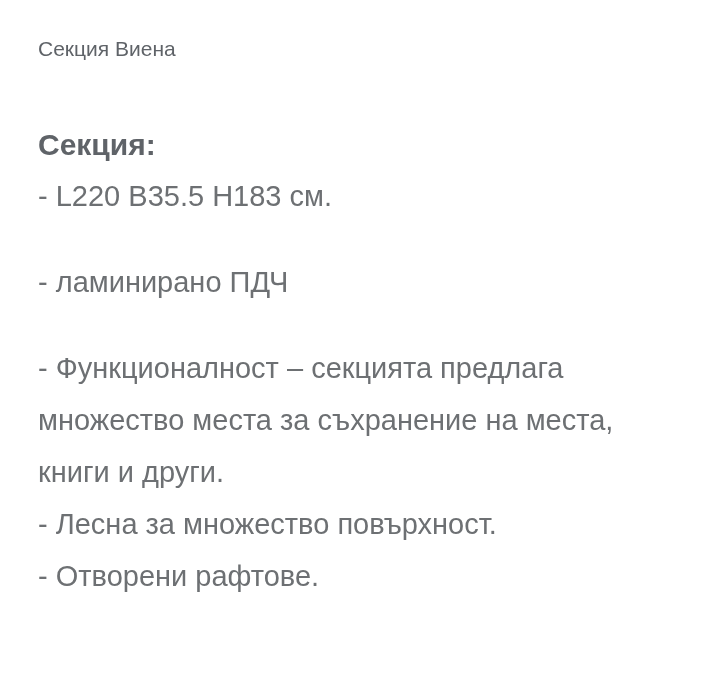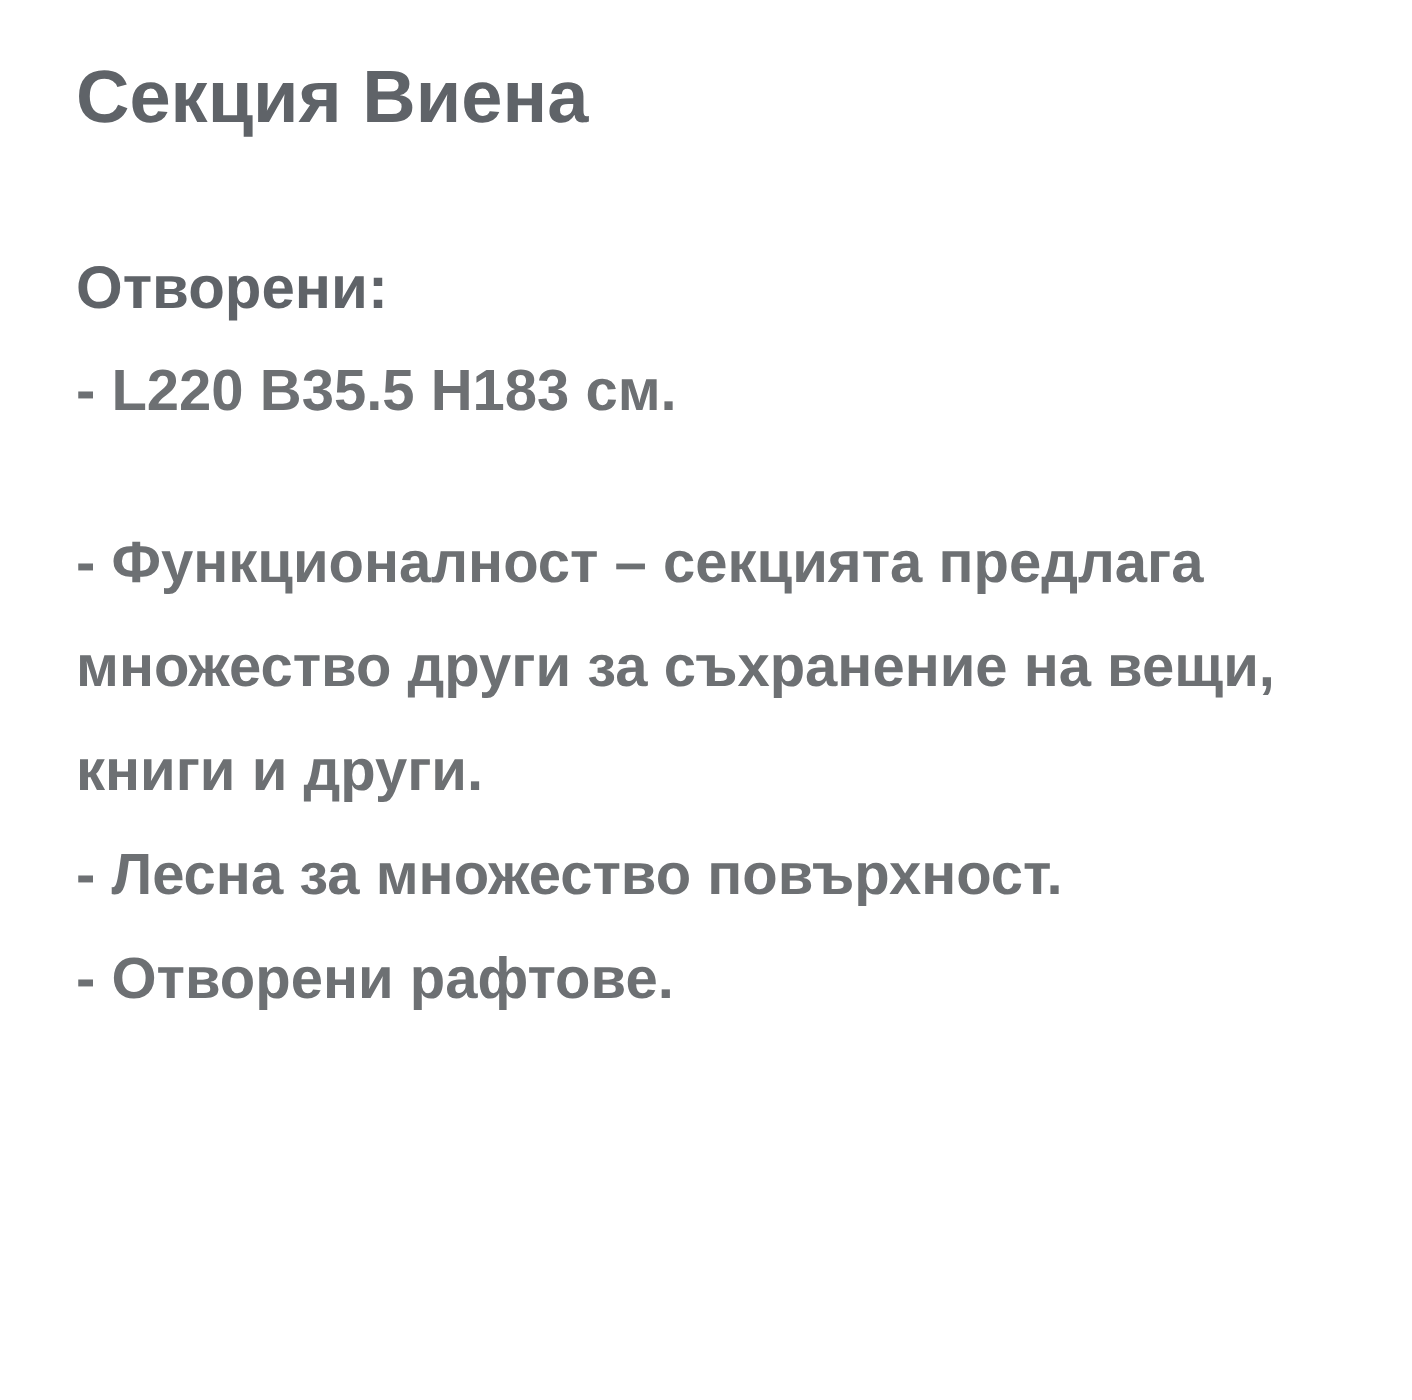--- a/index.html
+++ b/index.html
@@ -16,58 +16,59 @@
   }
   .page {
     box-sizing: border-box;
     width: 706px;
     height: 700px;
     padding: 32px 38px 0 38px;
     background: #ffffff;
   }
   .title {
     margin: 0 0 54px 0;
-    font-size: 37px;
+    font-size: 21px;
     line-height: 34px;
-    font-weight: 700;
+    font-weight: 400;
     color: #5f6368;
   }
   .section {
     margin: 0 0 34px 0;
   }
   .section-heading {
     margin: 0;
     font-size: 30px;
     line-height: 50px;
     font-weight: 700;
     color: #5f6368;
   }
   .section-line {
     margin: 0;
     max-width: 632px;
     font-size: 29px;
     line-height: 52px;
-    font-weight: 700;
+    font-weight: 400;
     color: #6d7073;
   }
 </style>
 </head>
 <body>
 
 <main class="page">
 
   <h1 class="title">Секция Виена</h1>
 
   <section class="section">
-    <h2 class="section-heading">Отворени:</h2>
+    <h2 class="section-heading">Секция:</h2>
     <p class="section-line">- L220 B35.5 H183 см.</p>
   </section>
 
   <section class="section">
+    <p class="section-line">- ламинирано ПДЧ</p>
   </section>
 
   <section class="section">
-    <p class="section-line">- Функционалност – секцията предлага множество други за съхранение на вещи, книги и други.</p>
+    <p class="section-line">- Функционалност – секцията предлага множество места за съхранение на места, книги и други.</p>
     <p class="section-line">- Лесна за множество повърхност.</p>
     <p class="section-line">- Отворени рафтове.</p>
   </section>
 
 </main>
 
 </body></html>

